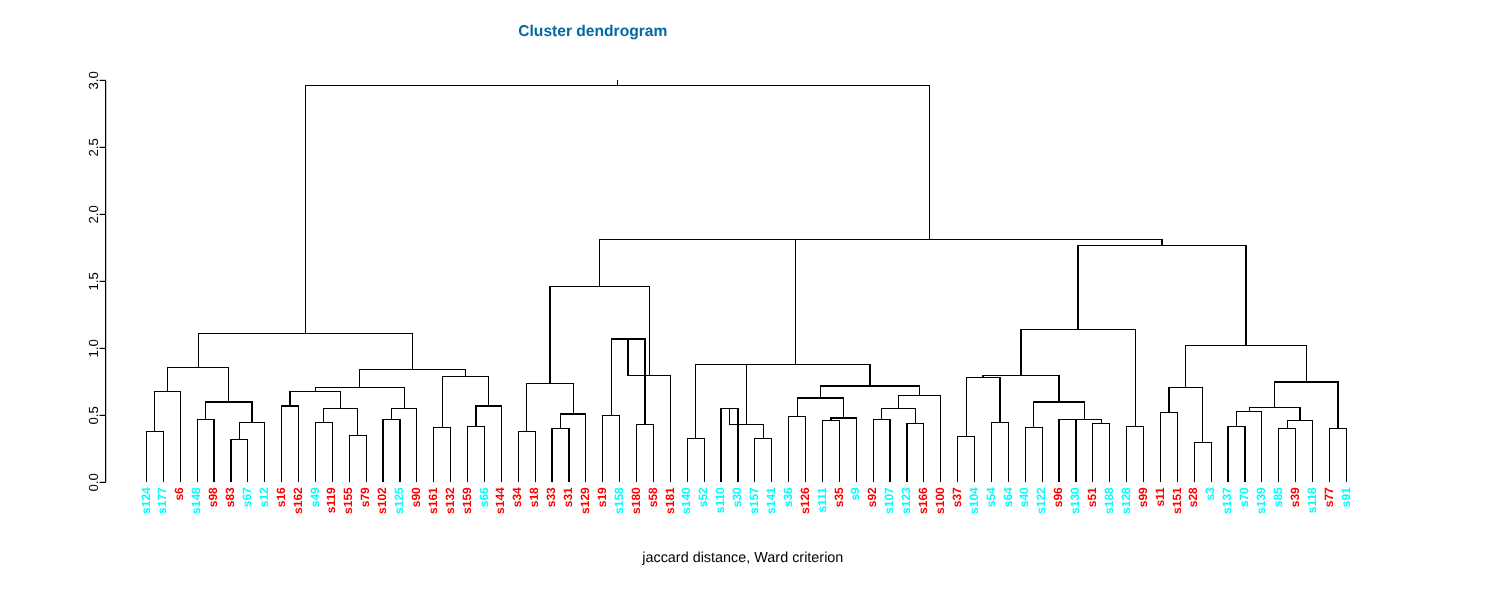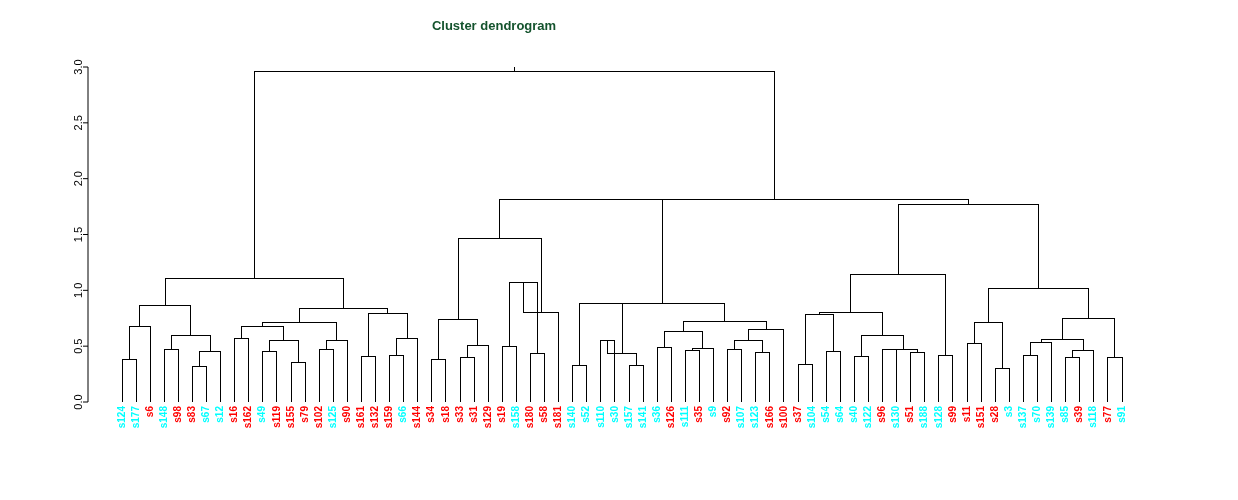--- a/index.html
+++ b/index.html
@@ -1,19 +1,19 @@
 <!DOCTYPE html>
 <html><head>
 <meta charset="utf-8">
 <style>
   html,body{margin:0;padding:0;background:#ffffff;}
   body{width:1238px;height:500px;font-family:"Liberation Sans",sans-serif;overflow:hidden;}
   #root{position:relative;width:1238px;height:500px;background:#fff;}
   #title{position:absolute;left:0;top:18px;width:988px;text-align:center;
-         font-size:13px;font-weight:bold;color:#14532d;letter-spacing:0px;}
+         font-size:13px;font-weight:bold;color:#0369a1;letter-spacing:0px;}
   #xlabel{position:absolute;left:0;top:457px;width:1238px;text-align:center;
           font-size:12px;color:#000;}
   #plot{position:absolute;left:0;top:0;width:1238px;height:500px;}
   svg{display:block;}
   .axisline{stroke:#000;stroke-width:1;fill:none;}
   .link{stroke:#000;stroke-width:1;fill:none;shape-rendering:crispEdges;}
   .ytick-label{font-family:"Liberation Sans",sans-serif;font-size:11px;fill:#000;}
   .leaf-label{font-family:"Liberation Sans",sans-serif;font-size:10px;font-weight:bold;}
 </style>
 </head>
@@ -186,14 +186,15 @@
           <text x="1051.5774647887324" y="406" fill="#00ffff" text-anchor="end" dominant-baseline="middle" transform="rotate(-90 1051.5774647887324 406)" class="leaf-label">s139</text>
           <text x="1065.661971830986" y="406" fill="#00ffff" text-anchor="end" dominant-baseline="middle" transform="rotate(-90 1065.661971830986 406)" class="leaf-label">s85</text>
           <text x="1079.7464788732395" y="406" fill="#ff0000" text-anchor="end" dominant-baseline="middle" transform="rotate(-90 1079.7464788732395 406)" class="leaf-label">s39</text>
           <text x="1093.8309859154929" y="406" fill="#00ffff" text-anchor="end" dominant-baseline="middle" transform="rotate(-90 1093.8309859154929 406)" class="leaf-label">s118</text>
           <text x="1107.9154929577467" y="406" fill="#ff0000" text-anchor="end" dominant-baseline="middle" transform="rotate(-90 1107.9154929577467 406)" class="leaf-label">s77</text>
           <text x="1122" y="406" fill="#00ffff" text-anchor="end" dominant-baseline="middle" transform="rotate(-90 1122 406)" class="leaf-label">s91</text>
         </g>
       </svg>
   </div>
 
+  <div id="xlabel">jaccard distance, Ward criterion</div>
 
 </div>
 
 </body></html>

